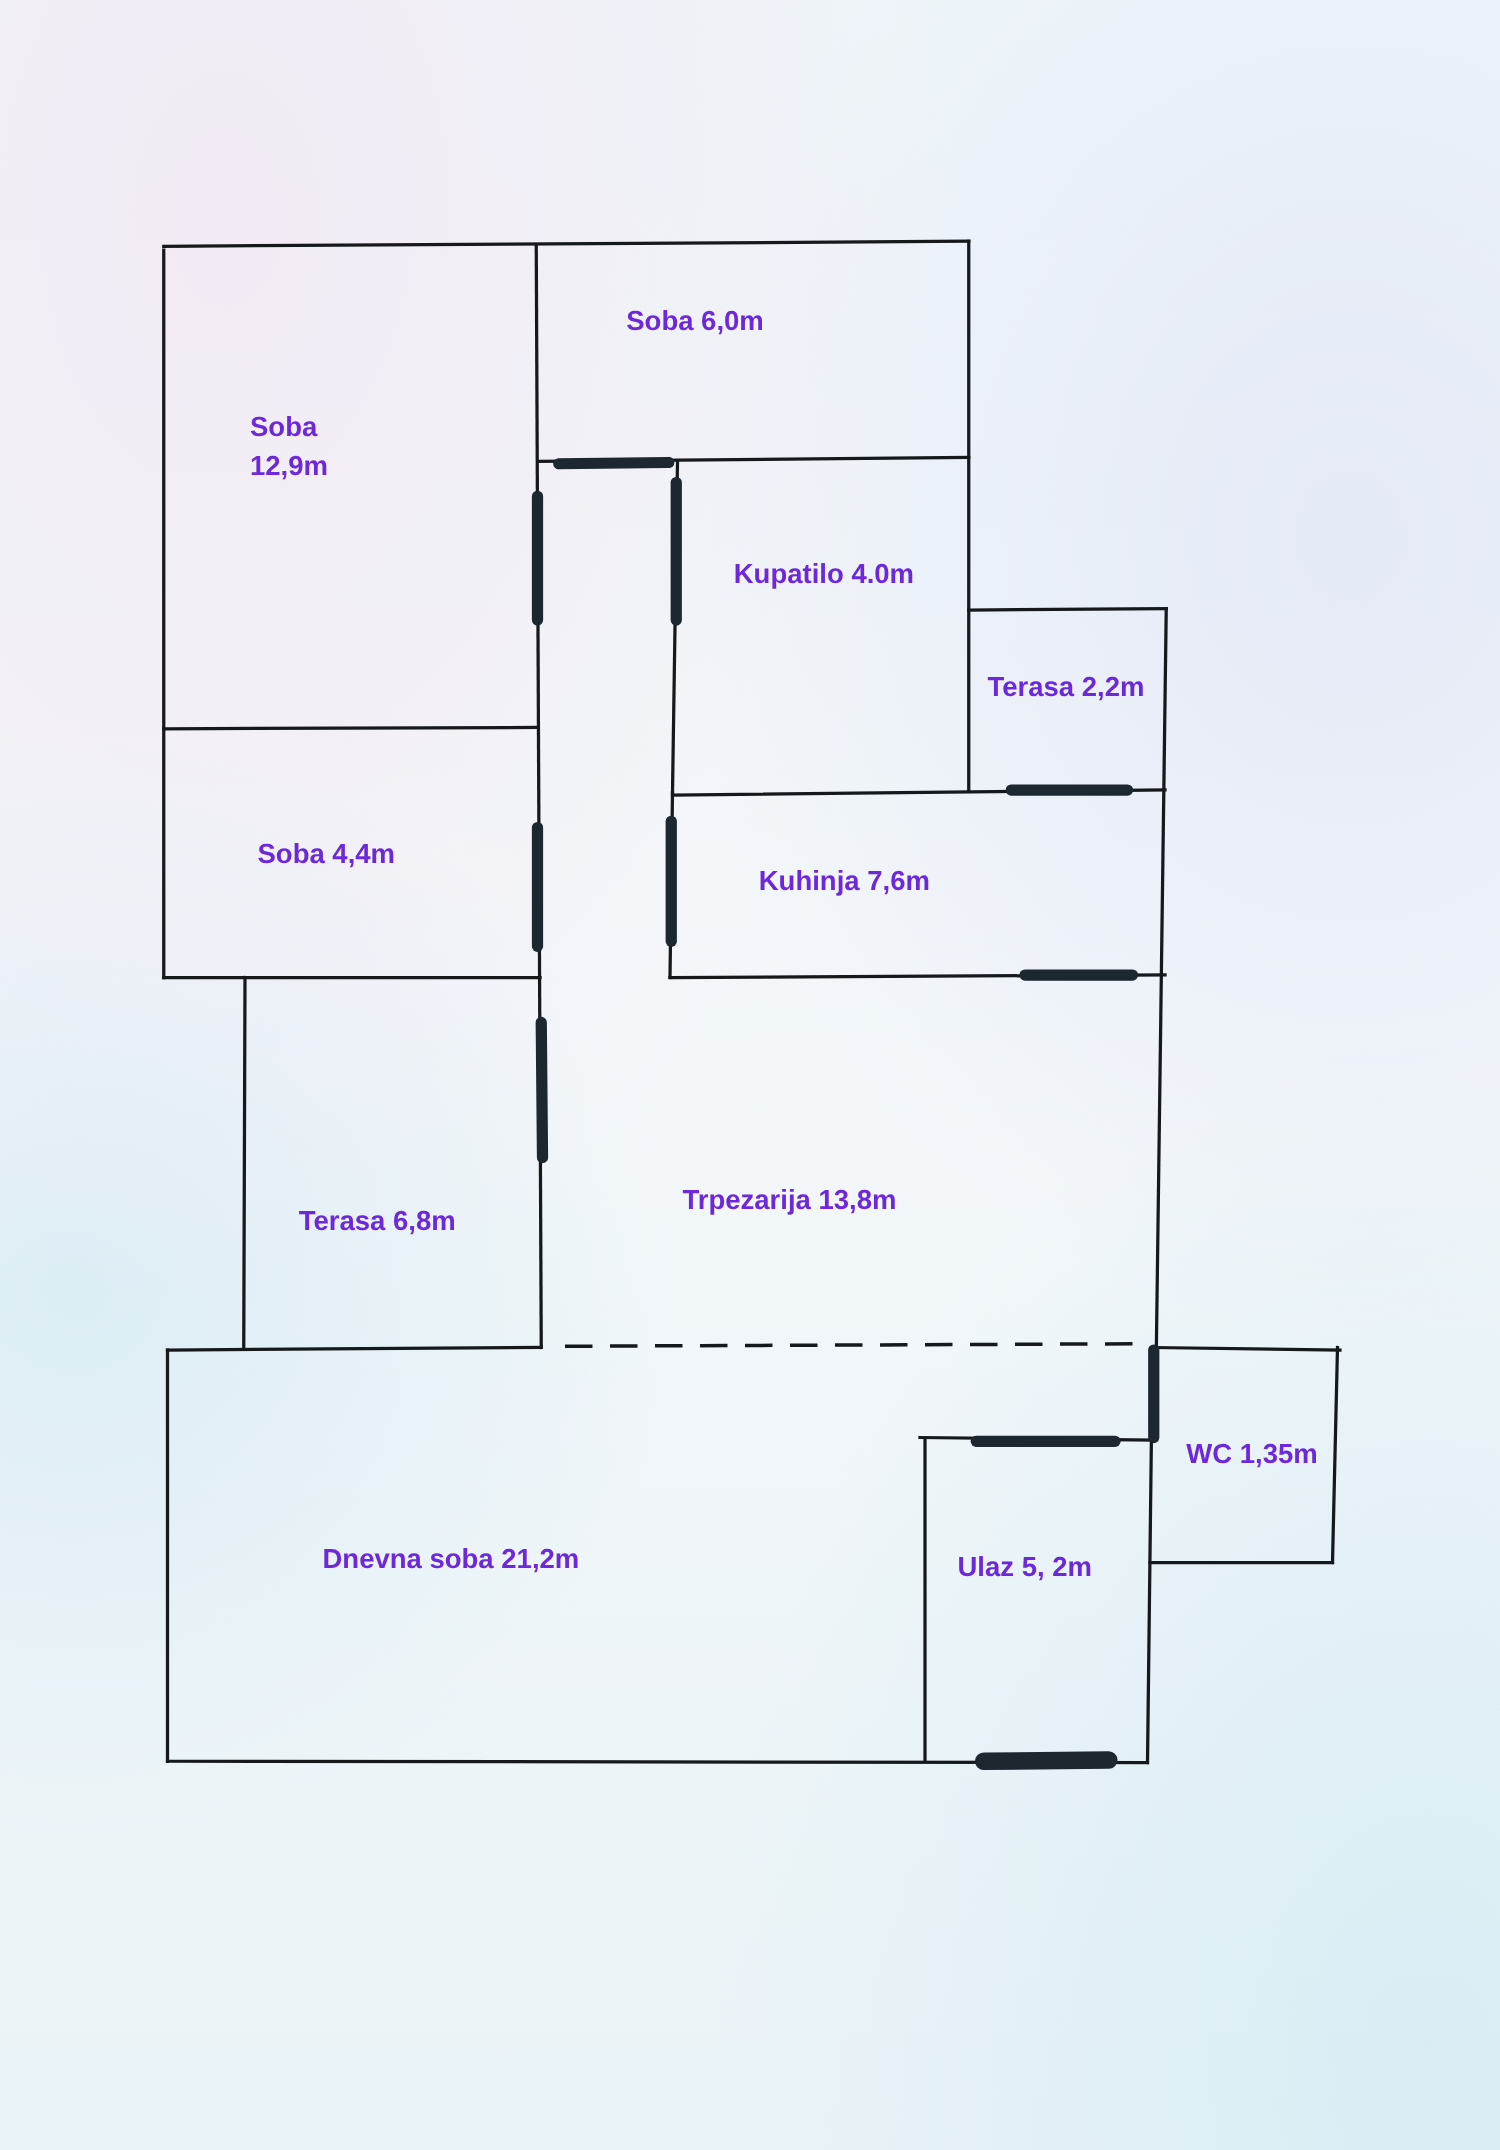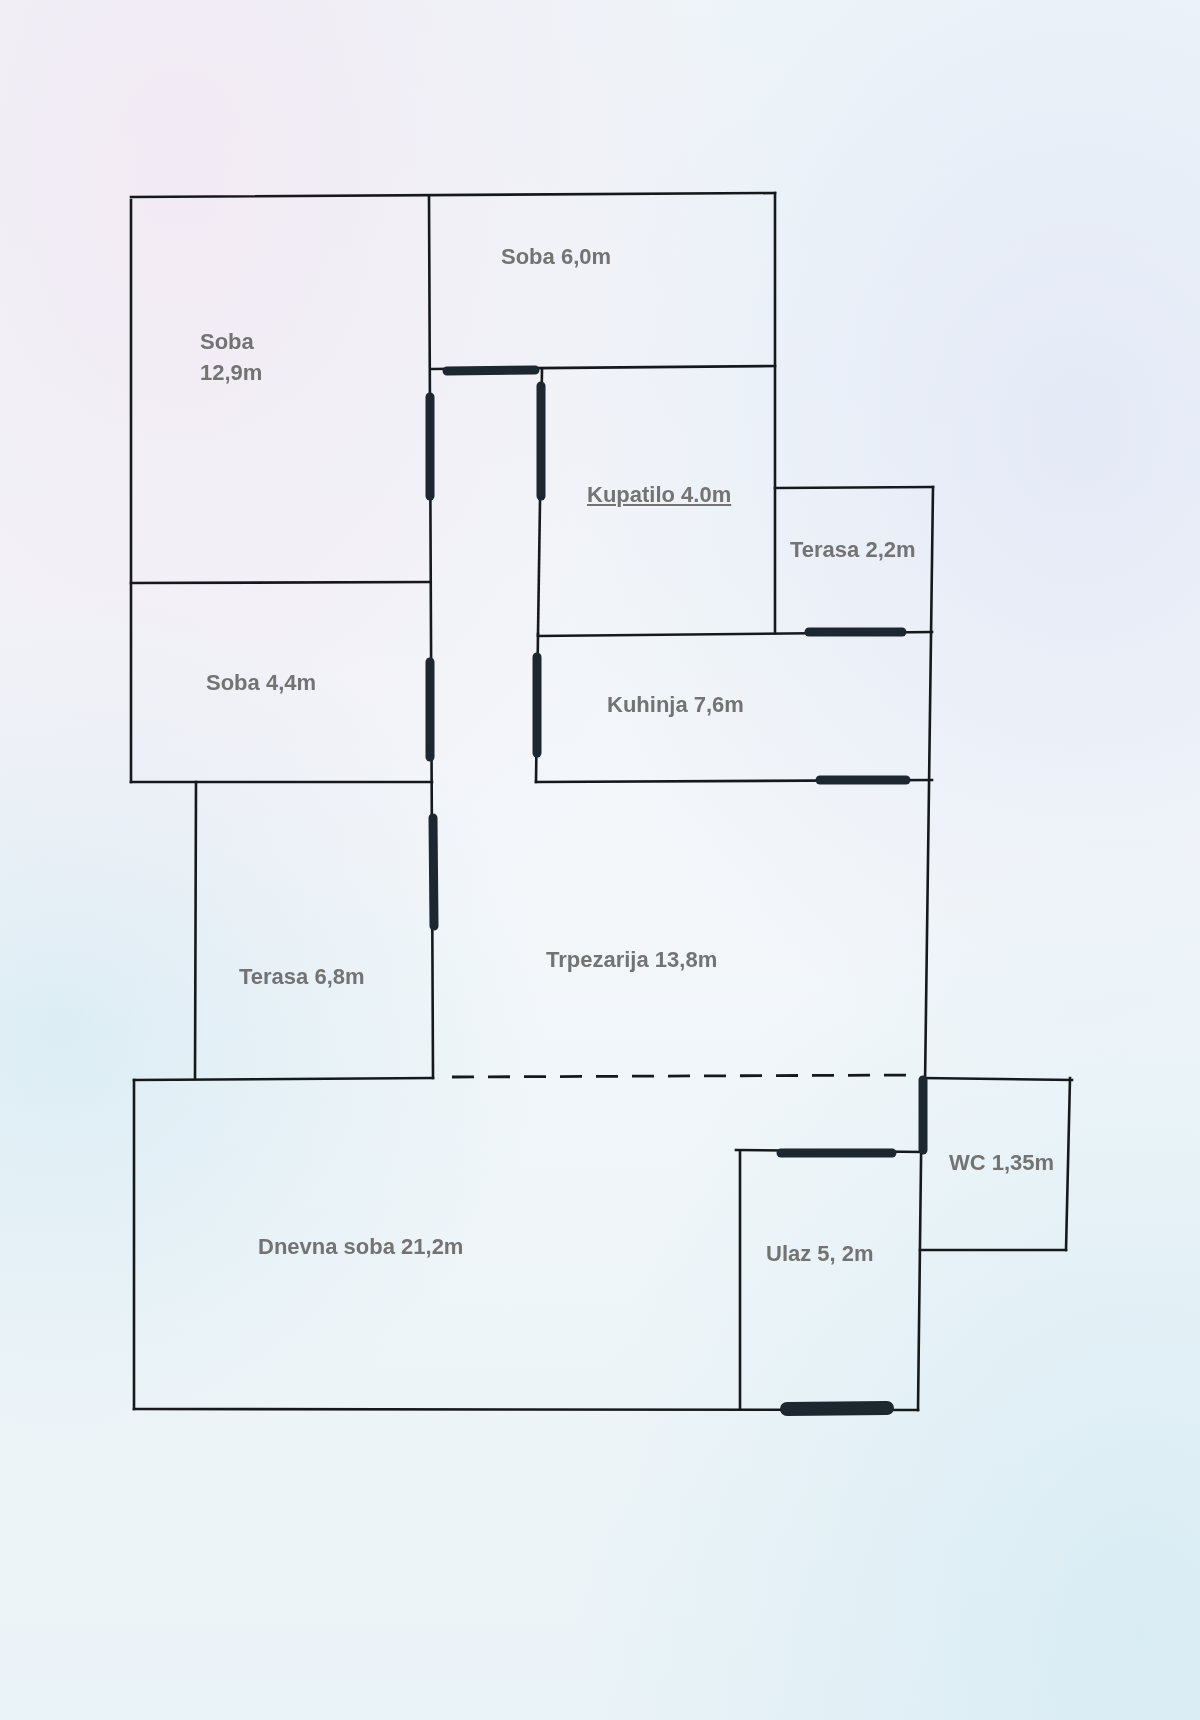--- a/index.html
+++ b/index.html
@@ -16,21 +16,21 @@
       radial-gradient(ellipse at 5% 60%, rgba(200,228,240,0.5), rgba(255,255,255,0) 30%),
       radial-gradient(ellipse at 95% 95%, rgba(205,232,242,0.6), rgba(255,255,255,0) 35%),
       linear-gradient(180deg, #eef5f9 0%, #f3f7fa 50%, #eaf3f7 100%);
   }
   svg { position: absolute; left: 0; top: 0; }
   .wall { stroke: #15191c; stroke-width: 2.6; fill: none; stroke-linecap: square; }
   .door { stroke: #1c2730; stroke-width: 9; stroke-linecap: round; fill: none; }
   .door-thick { stroke: #1c2730; stroke-width: 14; stroke-linecap: round; fill: none; }
   .dash { stroke: #15191c; stroke-width: 2.8; stroke-dasharray: 22 14; fill: none; }
   .label {
-    position: absolute; font-weight: bold; font-size: 22px; color: #737373;
+    position: absolute; font-weight: bold; font-size: 22px; color: #6d28d9;
     white-space: nowrap; line-height: 1.4;
   }
 </style>
 </head>
 <body>
 
 <div class="paper"></div>
 
 <svg width="1200" height="1720" viewBox="0 0 1200 1720">
 
@@ -90,21 +90,21 @@
     <line class="door" x1="923" y1="1080" x2="923" y2="1150"></line>
     <line class="door-thick" x1="787" y1="1409" x2="887" y2="1408"></line>
   </g>
 </svg>
 
 <div class="label" style="left:200px; top:327px;">
   <div>Soba</div>
   <div>12,9m</div>
 </div>
 <div class="label" style="left:501px; top:242px;">Soba 6,0m</div>
-<div class="label" style="left:587px; top:480px;text-decoration:underline;">Kupatilo 4.0m</div>
+<div class="label" style="left:587px; top:444px;">Kupatilo 4.0m</div>
 <div class="label" style="left:790px; top:535px;">Terasa 2,2m</div>
 <div class="label" style="left:206px; top:668px;">Soba 4,4m</div>
 <div class="label" style="left:607px; top:690px;">Kuhinja 7,6m</div>
 <div class="label" style="left:239px; top:933px;margin-top:29px;">Terasa 6,8m</div>
 <div class="label" style="left:546px; top:945px;">Trpezarija 13,8m</div>
 <div class="label" style="left:949px; top:1148px;">WC 1,35m</div>
 <div class="label" style="left:258px; top:1232px;">Dnevna soba 21,2m</div>
 <div class="label" style="left:766px; top:1239px;">Ulaz 5, 2m</div>
 
 </body></html>

